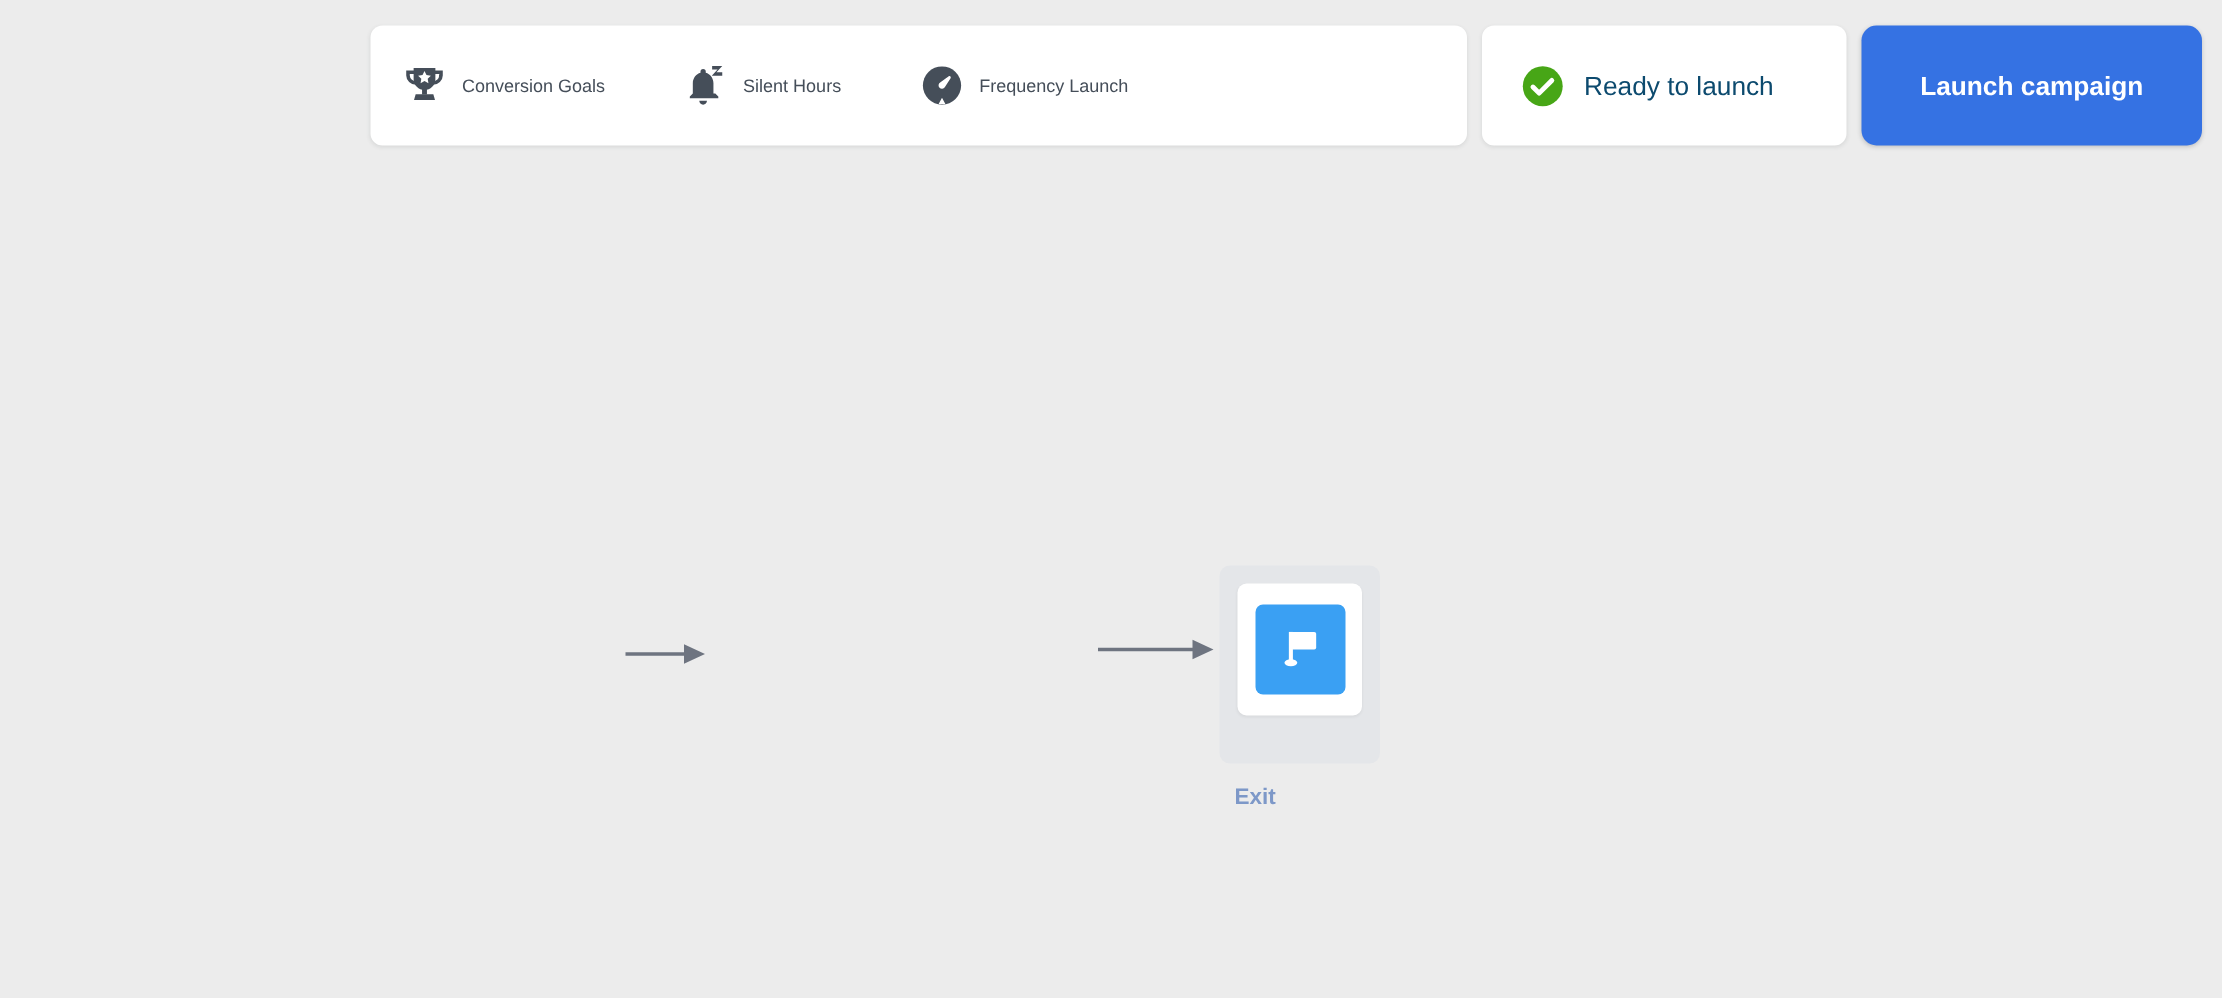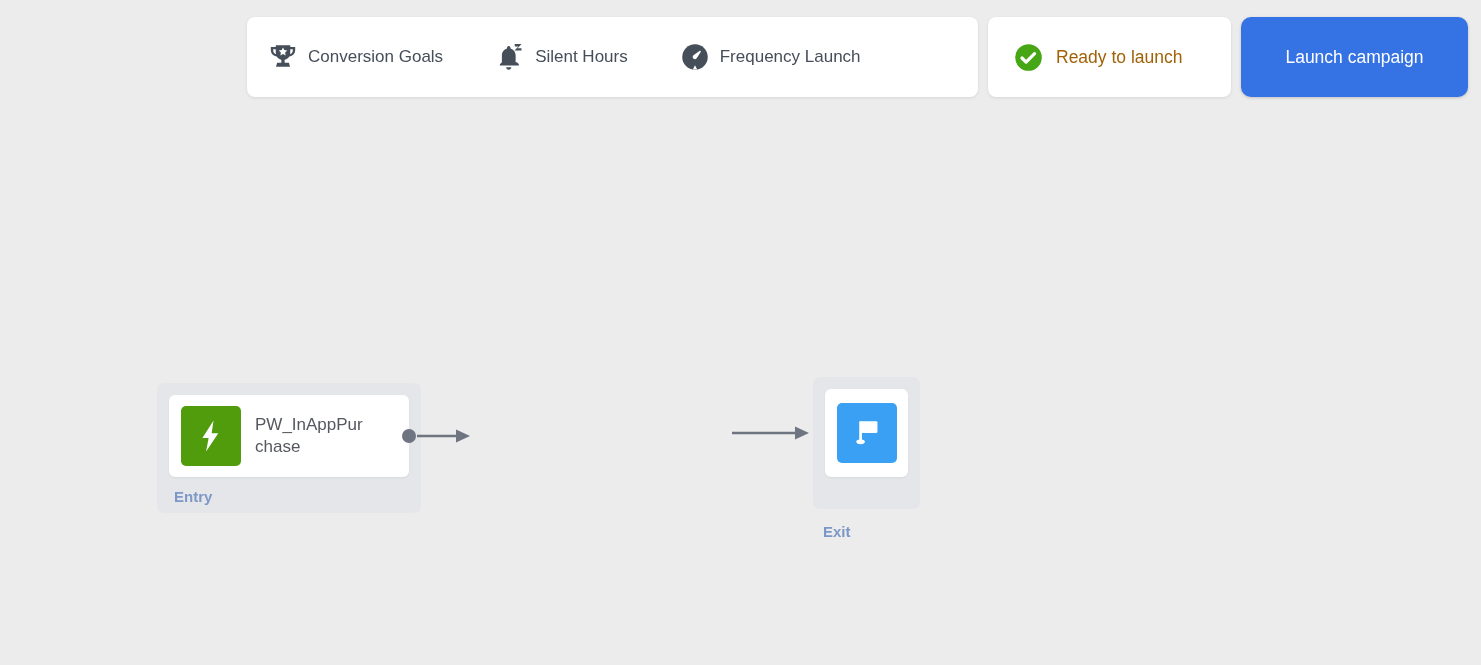--- a/index.html
+++ b/index.html
@@ -19,38 +19,38 @@
     background: #ffffff;
     border-radius: 8px;
     box-shadow: 0 1px 3px rgba(60,64,67,0.12);
     display: flex;
     align-items: center;
   }
   .toolbar { left: 247px; width: 731px; padding: 0 30px 0 21px; gap: 52px; }
   .toolbar-item { display: flex; align-items: center; gap: 10px; cursor: pointer; }
   .toolbar-item .t-icon { width: 30px; height: 30px; color: #454e59; flex: 0 0 auto; }
   .toolbar-item .t-label {
-    font-size: 17px; font-weight: 500; color: #454e59; white-space: nowrap;
+    font-size: 12px; font-weight: 500; color: #454e59; white-space: nowrap;
   }
 
   .ready-pill { left: 988px; width: 243px; padding-left: 26px; gap: 13px; }
   .ready-pill .check { width: 29px; height: 29px; flex: 0 0 auto; }
-  .ready-pill .r-label { font-size: 17.5px; font-weight: 500; color: #a16207; white-space: nowrap; }
+  .ready-pill .r-label { font-size: 17.5px; font-weight: 500; color: #0c4a6e; white-space: nowrap; }
 
   .launch-btn {
     position: absolute;
     left: 1241px; top: 17px; width: 227px; height: 80px;
     background: #3572e3;
     border: none;
     border-radius: 10px;
     box-shadow: 0 1px 3px rgba(60,64,67,0.25);
     color: #ffffff;
     font-family: inherit;
     font-size: 17.5px;
-    font-weight: 400;
+    font-weight: 700;
     cursor: pointer;
   }
 
   
   .node {
     position: absolute;
     background: #e4e6e9;
     border-radius: 7px;
   }
   .node-card {
@@ -143,32 +143,20 @@
       <svg viewBox="0 0 24 24" width="29" height="29">
         <circle cx="12" cy="12" r="11" fill="#47a616"></circle>
         <path d="M6.6 12.4l3.4 3.4 7-7" fill="none" stroke="#fff" stroke-width="2.7" stroke-linecap="round" stroke-linejoin="round"></path>
       </svg>
     </span>
     <span class="r-label">Ready to launch</span>
   </div>
 
   <button class="launch-btn">Launch campaign</button>
 
-  <div class="node" style="left:157px; top:383px; width:264px; height:130px;">
-    <div class="node-card" style="width:240px; height:82px;">
-      <span class="node-icon icon-green" style="width:60px; height:60px; margin-left:12px;">
-        <svg viewBox="0 0 24 24" width="38" height="38">
-          <path fill="#fff" d="M13.6 2.2L6.6 13.2h3.9l-1.6 8.6 7.7-11.6h-4.2z"></path>
-        </svg>
-      </span>
-      <span class="node-title" style="margin-left:14px; max-width:108px;">PW_InAppPurchase</span>
-      <span class="port-dot" style="right:-7px; top:34px;"></span>
-    </div>
-    <span class="node-badge" style="left:17px; top:105px;">Entry</span>
-  </div>
 
   <svg class="connector" style="left:415px; top:427px;" width="58" height="18">
     <line x1="2" y1="9" x2="42" y2="9" stroke="#6e7480" stroke-width="2.4"></line>
     <polygon points="41,2.5 55,9 41,15.5" fill="#6e7480"></polygon>
   </svg>
 
 
   <svg class="connector" style="left:730px; top:424px;" width="83" height="18">
     <line x1="2" y1="9" x2="66" y2="9" stroke="#6e7480" stroke-width="2.4"></line>
     <polygon points="65,2.5 79,9 65,15.5" fill="#6e7480"></polygon>

